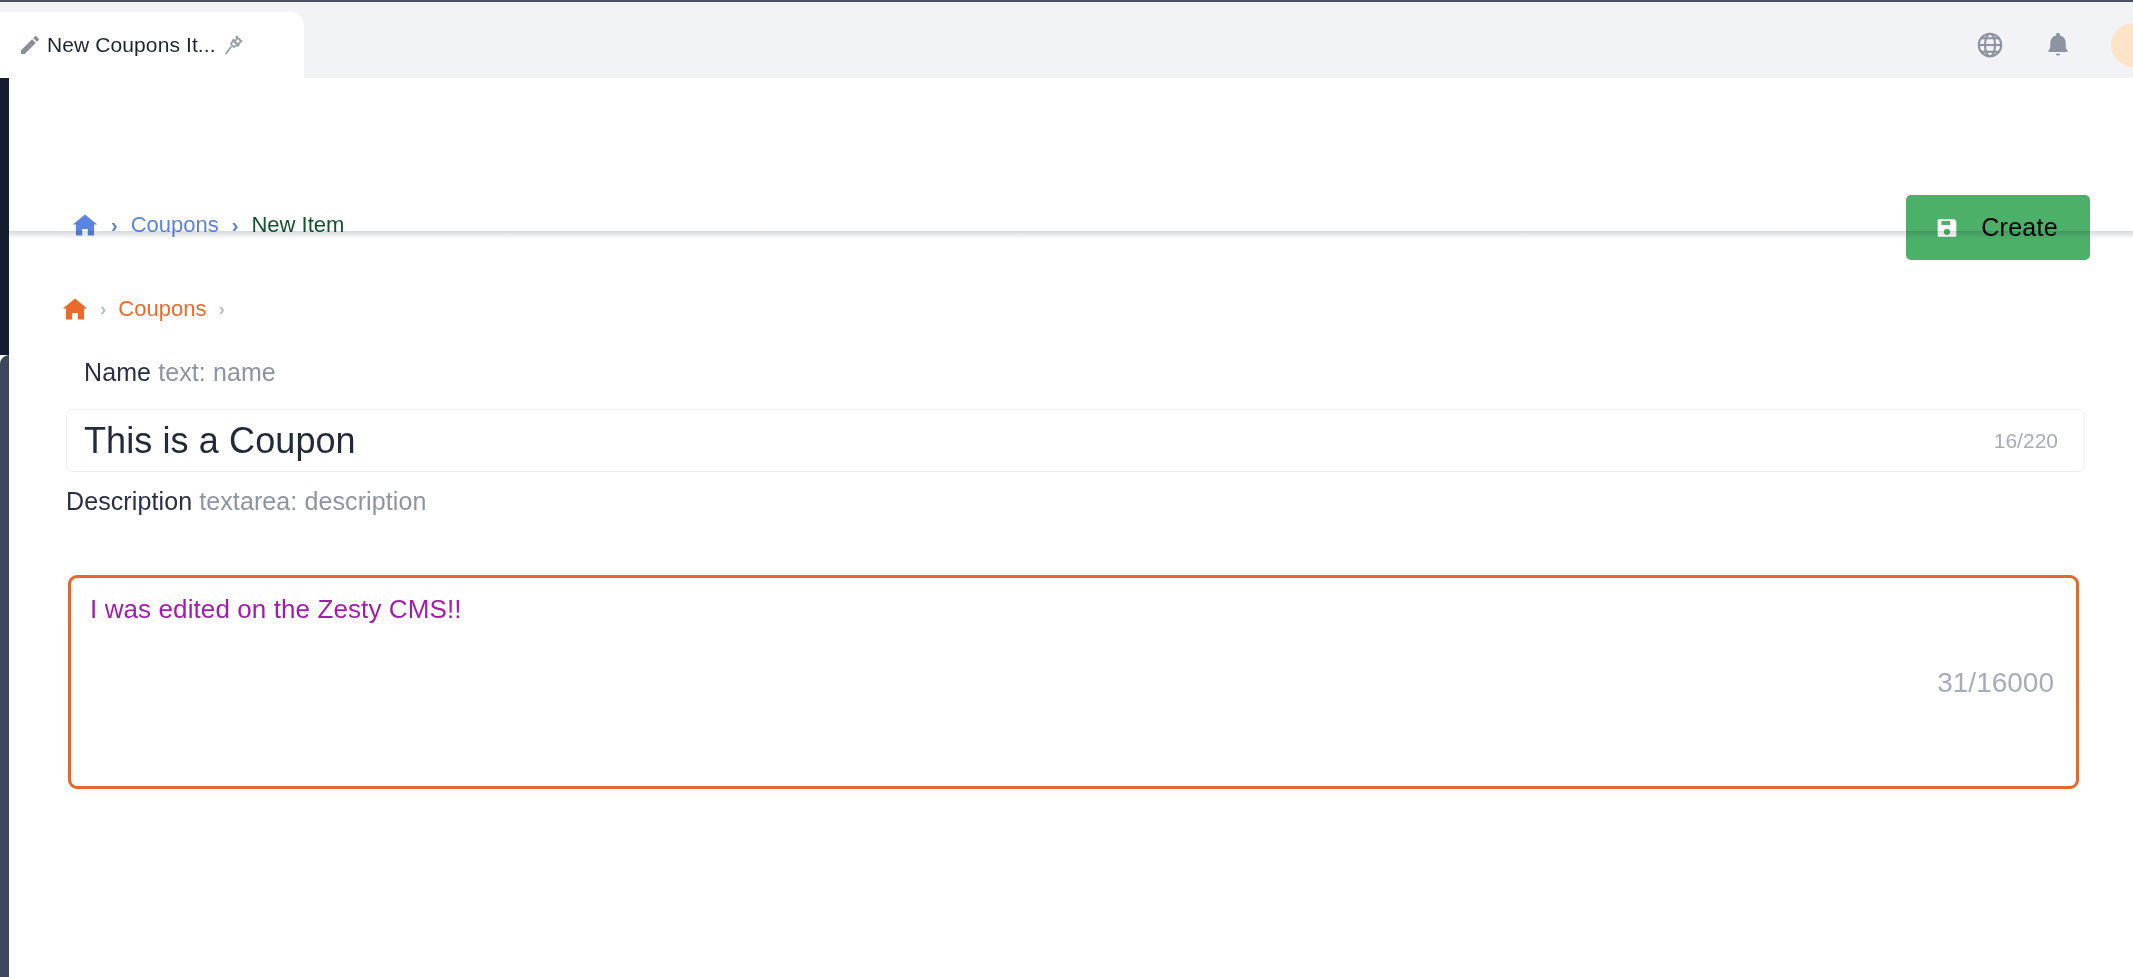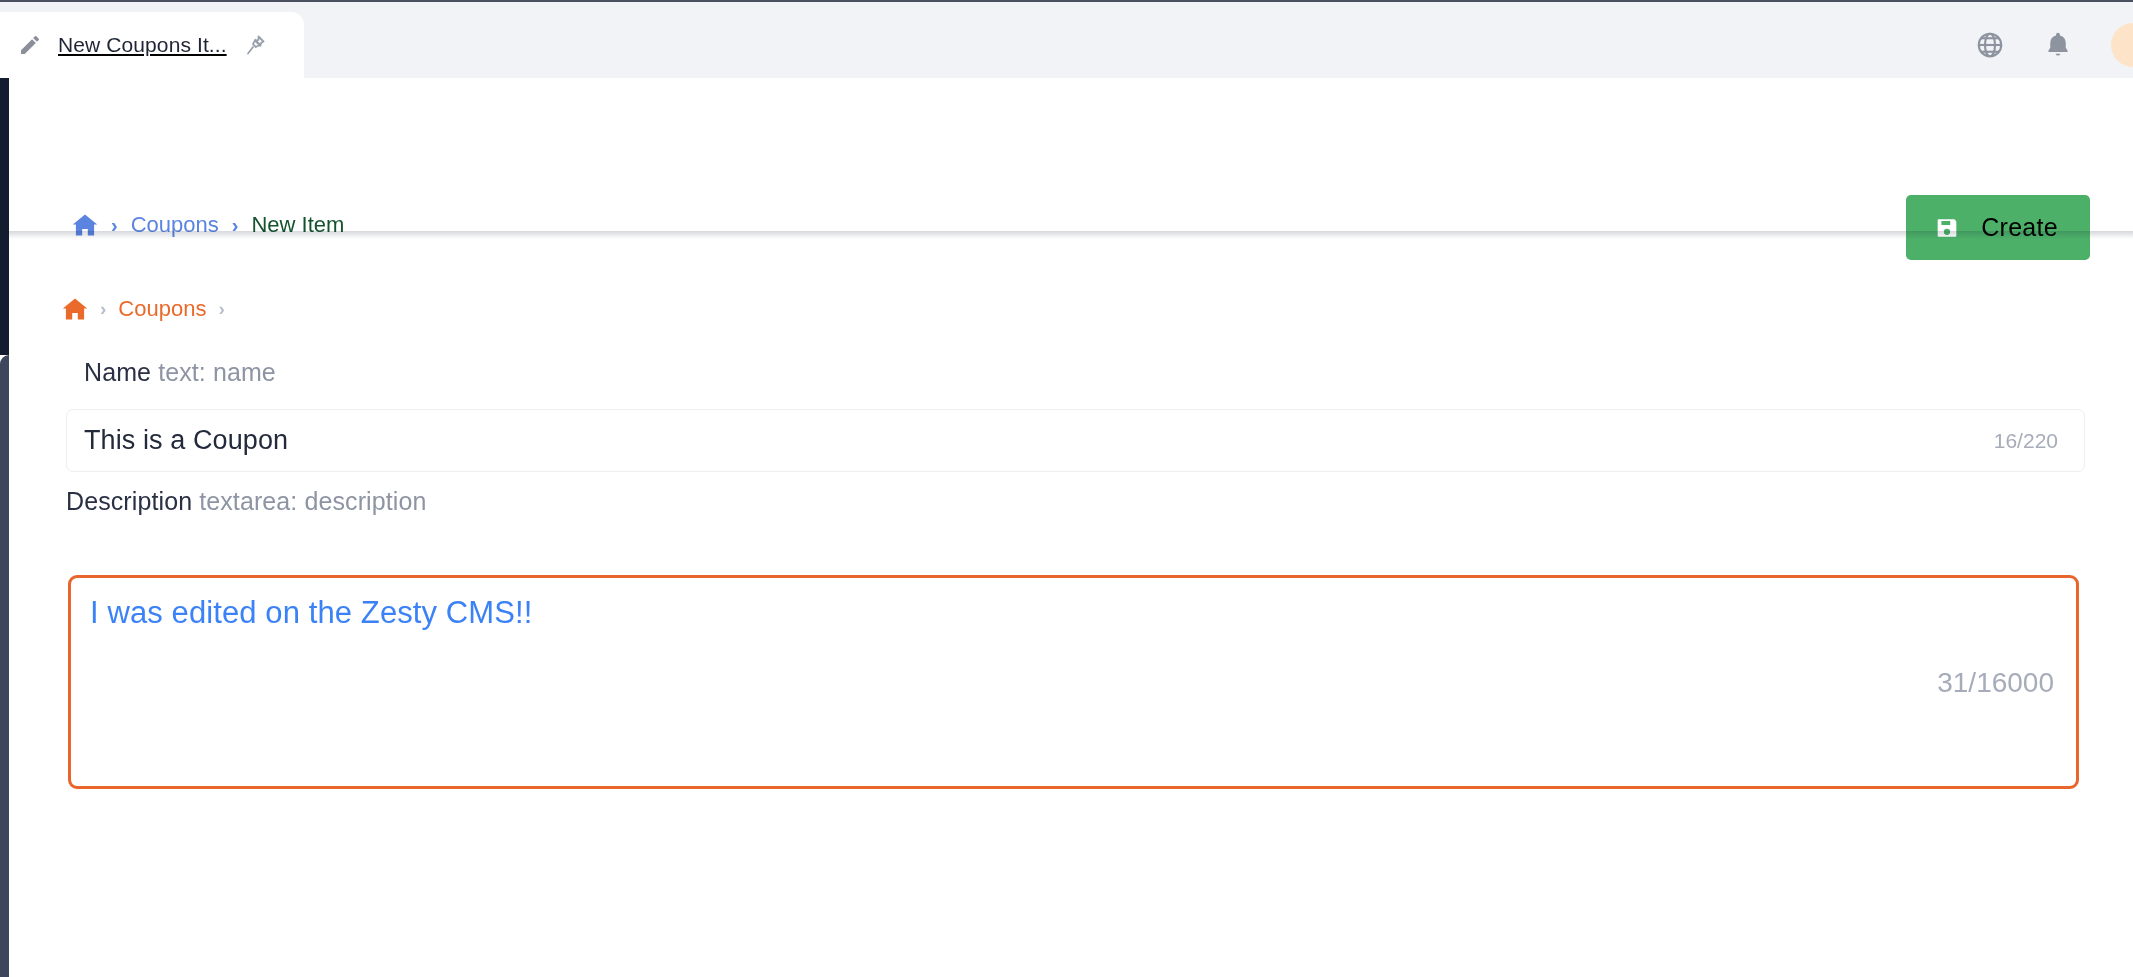--- a/index.html
+++ b/index.html
@@ -52,22 +52,21 @@
   }
   #tab-active {
     margin-left: 0;
     height: 66px;
     min-width: 304px;
     background: #ffffff;
     border-top-right-radius: 13px;
     display: flex;
     align-items: center;
     padding: 0 20px 0 18px;
-    gap: 16px;
-    text-decoration: underline;
+    gap: 5px;
   }
   .tab-label {
     font-size: 21px;
     color: #1d2435;
     letter-spacing: .1px;
     white-space: nowrap;
   }
   .icon-pencil { width: 24px; height: 24px; display: block; }
   .icon-pin { width: 24px; height: 24px; display: block; }
 
@@ -185,21 +184,21 @@
     display: flex;
     align-items: center;
     padding: 0 26px 0 17px;
     z-index: 6;
   }
   #name-input {
     flex: 1;
     border: none;
     outline: none;
     font-family: "Liberation Sans", sans-serif;
-    font-size: 27px;
+    font-size: 36px;
     color: #232a3c;
     background: transparent;
     letter-spacing: .1px;
   }
   .counter {
     font-size: 21px;
     color: #a6acba;
     white-space: nowrap;
   }
 
@@ -219,22 +218,22 @@
   #desc-textarea {
     position: absolute;
     left: 0; top: 0;
     width: 100%;
     height: 100%;
     border: none;
     outline: none;
     resize: none;
     background: transparent;
     font-family: "Liberation Sans", sans-serif;
-    font-size: 31px;
-    color: #3b82f6;
+    font-size: 26px;
+    color: #a21caf;
     line-height: 1.3;
     padding: 15px 20px 0 19px;
     letter-spacing: .1px;
   }
   #desc-counter {
     position: absolute;
     right: 22px;
     top: 89px;
     font-size: 28px;
     color: #a6acba;

